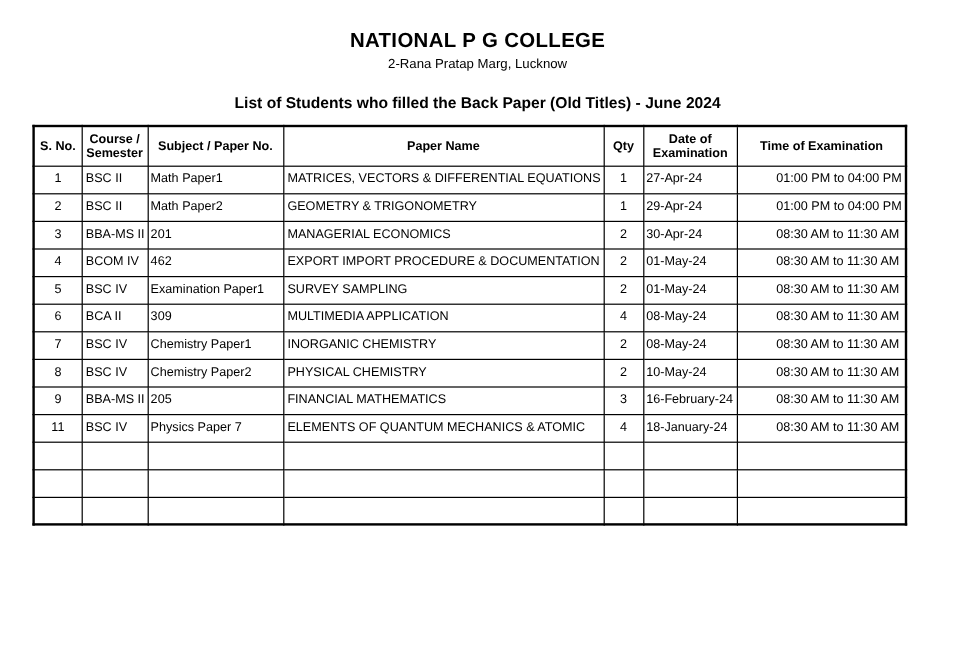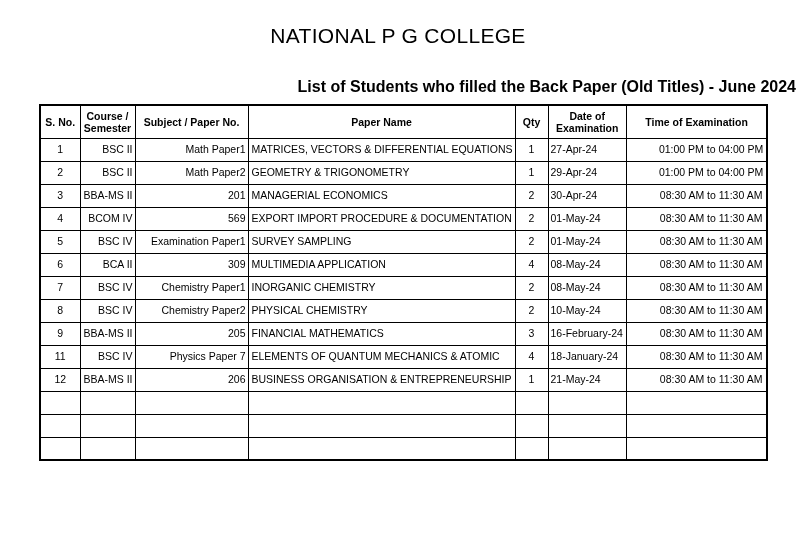--- a/index.html
+++ b/index.html
@@ -2,60 +2,61 @@
 <html><head>
 <meta charset="utf-8">
 <style>
   html, body { margin: 0; padding: 0; background: #ffffff; }
   body {
     width: 796px; height: 559px; position: relative;
     font-family: "Liberation Sans", sans-serif;
     color: #000000; overflow: hidden;
   }
   .doc-header { position: absolute; top: 24px; left: 0; width: 100%; text-align: center; }
-  .title { font-size: 21px; font-weight: 400; letter-spacing: 0.3px; }
+  .title { font-size: 17px; font-weight: 700; letter-spacing: 0.3px; }
   .subtitle { font-size: 11px; margin-top: 4px; }
   .list-title {
     position: absolute; top: 78px; left: 0; width: 100%;
-    text-align: right; font-size: 16px; font-weight: 700;
+    text-align: center; font-size: 13px; font-weight: 700;
   }
   table {
-    position: absolute; left: 39px; top: 104px;
+    position: absolute; left: 27px; top: 104px;
     border-collapse: collapse; table-layout: fixed;
     border: 2px solid #000;
   }
   th, td {
     border: 1px solid #000;
     font-size: 10.5px; line-height: 1.15;
     padding: 0 2px; overflow: hidden;
   }
   thead tr { height: 33px; }
   tbody tr { height: 23px; }
   th { font-weight: 700; text-align: center; white-space: normal; }
   td { white-space: nowrap; }
   td:nth-child(1) { text-align: center; }
-  td:nth-child(2) { text-align: right; padding-left: 3px; }
-  td:nth-child(3) { text-align: right; margin-left: 12px; }
+  td:nth-child(2) { text-align: left; padding-left: 3px; }
+  td:nth-child(3) { text-align: left; margin-left: 12px; }
   td:nth-child(4) { text-align: left; padding-left: 3px; }
   td:nth-child(5) { text-align: center; }
   td:nth-child(6) { padding-right: 3px; }
-  td:nth-child(7) { text-align: center; padding-right: 3px; padding-left: 32px; }
+  td:nth-child(7) { text-align: left; padding-right: 3px; padding-left: 32px; }
   col.c-sno  { width: 40px; }
   col.c-course { width: 52px; }
   col.c-subject { width: 113px; }
   col.c-paper { width: 262px; }
   col.c-qty { width: 33px; }
   col.c-date { width: 75px; }
   col.c-time { width: 128px; }
 </style>
 </head>
 <body>
 
 <div class="doc-header">
   <div class="title">NATIONAL P G COLLEGE</div>
+  <div class="subtitle">2-Rana Pratap Marg, Lucknow</div>
 </div>
 
 <div class="list-title">List of Students who filled the Back Paper (Old Titles) - June 2024</div>
 
 <table>
   <colgroup>
     <col class="c-sno">
       <col class="c-course">
       <col class="c-subject">
     <col class="c-paper">
@@ -98,21 +99,21 @@
         <td>BBA-MS II</td>
         <td>201</td>
         <td>MANAGERIAL ECONOMICS</td>
         <td>2</td>
         <td>30-Apr-24</td>
         <td>08:30 AM to 11:30 AM</td>
       </tr>
       <tr>
         <td>4</td>
         <td>BCOM IV</td>
-        <td>569</td>
+        <td>462</td>
         <td>EXPORT IMPORT PROCEDURE &amp; DOCUMENTATION</td>
         <td>2</td>
         <td>01-May-24</td>
         <td>08:30 AM to 11:30 AM</td>
       </tr>
       <tr>
         <td>5</td>
         <td>BSC IV</td>
         <td>Examination Paper1</td>
         <td>SURVEY SAMPLING</td>
@@ -159,29 +160,20 @@
       <tr>
         <td>11</td>
         <td>BSC IV</td>
         <td>Physics Paper 7</td>
         <td>ELEMENTS OF QUANTUM MECHANICS &amp; ATOMIC</td>
         <td>4</td>
         <td>18-January-24</td>
         <td>08:30 AM to 11:30 AM</td>
       </tr>
       <tr>
-        <td>12</td>
-        <td>BBA-MS II</td>
-        <td>206</td>
-        <td>BUSINESS ORGANISATION &amp; ENTREPRENEURSHIP</td>
-        <td>1</td>
-        <td>21-May-24</td>
-        <td>08:30 AM to 11:30 AM</td>
-      </tr>
-      <tr>
         <td></td>
         <td></td>
         <td></td>
         <td></td>
         <td></td>
         <td></td>
         <td></td>
       </tr>
       <tr>
         <td></td>

